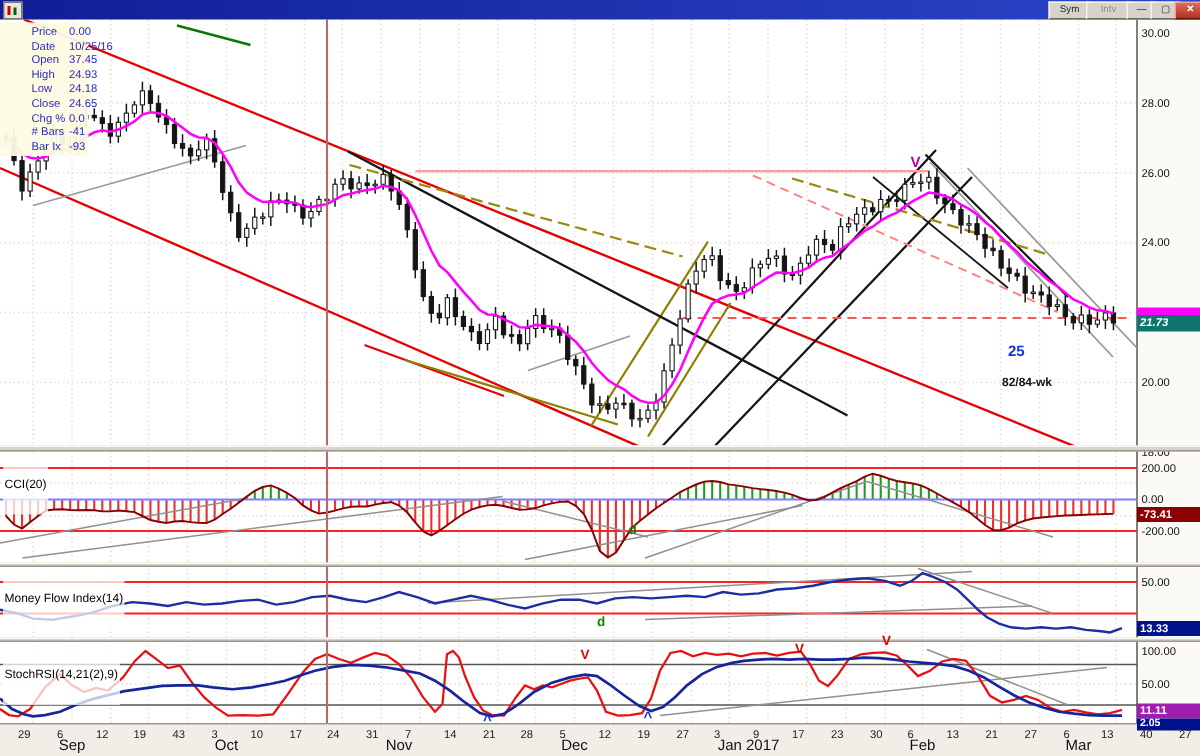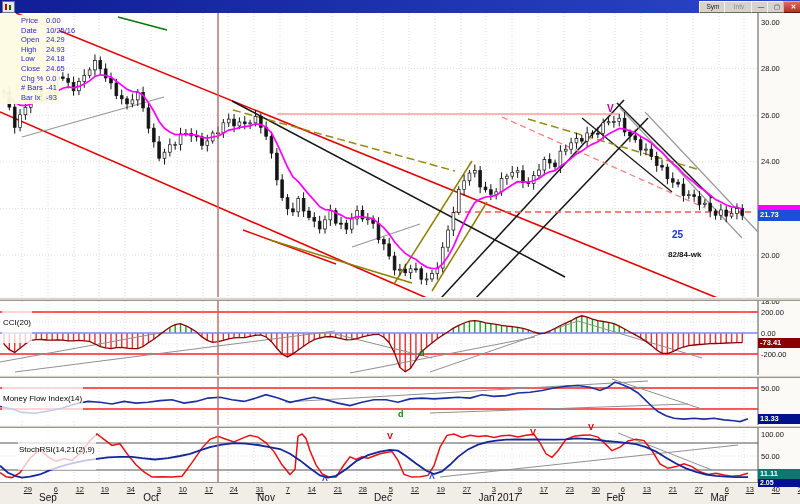--- a/index.html
+++ b/index.html
@@ -23,40 +23,40 @@
     border-color:#f0a396 #5e170d #5e170d #f0a396;}
   
   #chart-svg{position:absolute;left:0;top:0;z-index:1;}
   
   .sep{position:absolute;left:0;width:800px;background:#d8d4cc;border-top:1px solid #f8f8f6;
     border-bottom:1px solid #9a968e;z-index:5;box-sizing:border-box;}
   #sep1{top:297px;height:4px;} #sep2{top:375px;height:3px;} #sep3{top:425px;height:3px;}
   
   #xaxis{position:absolute;left:0;top:482px;width:800px;height:22px;background:#f1eee8;
     border-top:1px solid #9a968e;z-index:4;}
-  #xaxis .tick{position:absolute;top:2px;width:20px;margin-left:-10px;text-align:right;
-    font-size:7.5px;color:#222;text-decoration:underline;}
+  #xaxis .tick{position:absolute;top:2px;width:20px;margin-left:-10px;text-align:left;
+    font-size:7.5px;color:#222;}
   #xaxis .month{position:absolute;top:9px;width:44px;margin-left:-22px;text-align:center;
     font-size:10px;color:#111;}
   
   .plabel{position:absolute;left:2px;font-size:8px;color:#000;z-index:6;background:rgba(255,255,255,.75);padding:16px 1px;}
-  #lbl-cci{top:302px;} #lbl-mfi{top:378px;} #lbl-stoch{top:429px;margin-left:16px;}
+  #lbl-cci{top:302px;} #lbl-mfi{top:378px;} #lbl-stoch{top:429px;}
   
   #infobox{position:absolute;left:0;top:15px;width:57px;z-index:6;
     background:rgba(253,251,226,.95);padding:1px 0 2px 2px;}
   #infobox .row{font-size:7.5px;line-height:9.6px;color:#2a2ac0;white-space:nowrap;padding-left:19px;}
   #infobox .lbl{display:inline-block;width:25px;}
   
   .vbox{position:absolute;left:758px;width:42px;color:#fff;font-size:7.5px;font-weight:bold;
     line-height:10px;padding-left:2px;z-index:6;box-sizing:border-box;}
   #ma-tick{position:absolute;left:758px;width:42px;top:205px;height:5px;background:#ff00ff;z-index:6;}
-  #price-box{top:210px;height:11px;background:#1d4ed8;}
+  #price-box{top:210px;height:11px;background:#0f766e;font-style:italic;}
   #cci-box{top:338px;height:10px;background:#8b0000;}
   #mfi-box{top:414px;height:10px;background:#00128b;}
-  #stoch-red-box{top:469px;height:10px;background:#0f766e;}
+  #stoch-red-box{top:469px;height:10px;background:#a21caf;}
   #stoch-blue-box{top:479px;height:8px;background:#00128b;line-height:8px;font-size:7px;}
   
   .ann{position:absolute;z-index:7;font-weight:bold;white-space:nowrap;line-height:1;}
 </style>
 </head>
 <body>
 
 <div id="app">
   <div id="titlebar">
     <span class="appicon"></span>
@@ -623,42 +623,42 @@
   <div class="sep" id="sep2"></div>
   <div class="sep" id="sep3"></div>
 
   <div class="plabel" id="lbl-cci">CCI(20)</div>
   <div class="plabel" id="lbl-mfi">Money Flow Index(14)</div>
   <div class="plabel" id="lbl-stoch">StochRSI(14,21(2),9)</div>
 
   <div id="infobox">
       <div class="row"><span class="lbl">Price</span><span>0.00</span></div>
       <div class="row"><span class="lbl">Date</span><span>10/25/16</span></div>
-      <div class="row"><span class="lbl">Open</span><span>24.29</span></div>
+      <div class="row"><span class="lbl">Open</span><span>37.45</span></div>
       <div class="row"><span class="lbl">High</span><span>24.93</span></div>
       <div class="row"><span class="lbl">Low</span><span>24.18</span></div>
       <div class="row"><span class="lbl">Close</span><span>24.65</span></div>
       <div class="row"><span class="lbl">Chg %</span><span>0.0</span></div>
       <div class="row"><span class="lbl"># Bars</span><span>-41</span></div>
       <div class="row"><span class="lbl">Bar Ix</span><span>-93</span></div>
     </div>
 
   <div id="ma-tick"></div>
   <div class="vbox" id="price-box">21.73</div>
   <div class="vbox" id="cci-box">-73.41</div>
   <div class="vbox" id="mfi-box">13.33</div>
   <div class="vbox" id="stoch-red-box">11.11</div>
   <div class="vbox" id="stoch-blue-box">2.05</div>
 
   <div id="xaxis">
       <span class="tick" style="left: 22px;">29</span>
       <span class="tick" style="left: 48px;">6</span>
       <span class="tick" style="left: 74px;">12</span>
       <span class="tick" style="left: 99px;">19</span>
-      <span class="tick" style="left: 125px;">34</span>
+      <span class="tick" style="left: 125px;">43</span>
       <span class="tick" style="left: 151px;">3</span>
       <span class="tick" style="left: 177px;">10</span>
       <span class="tick" style="left: 203px;">17</span>
       <span class="tick" style="left: 228px;">24</span>
       <span class="tick" style="left: 254px;">31</span>
       <span class="tick" style="left: 280px;">7</span>
       <span class="tick" style="left: 306px;">14</span>
       <span class="tick" style="left: 332px;">21</span>
       <span class="tick" style="left: 357px;">28</span>
       <span class="tick" style="left: 383px;">5</span>

